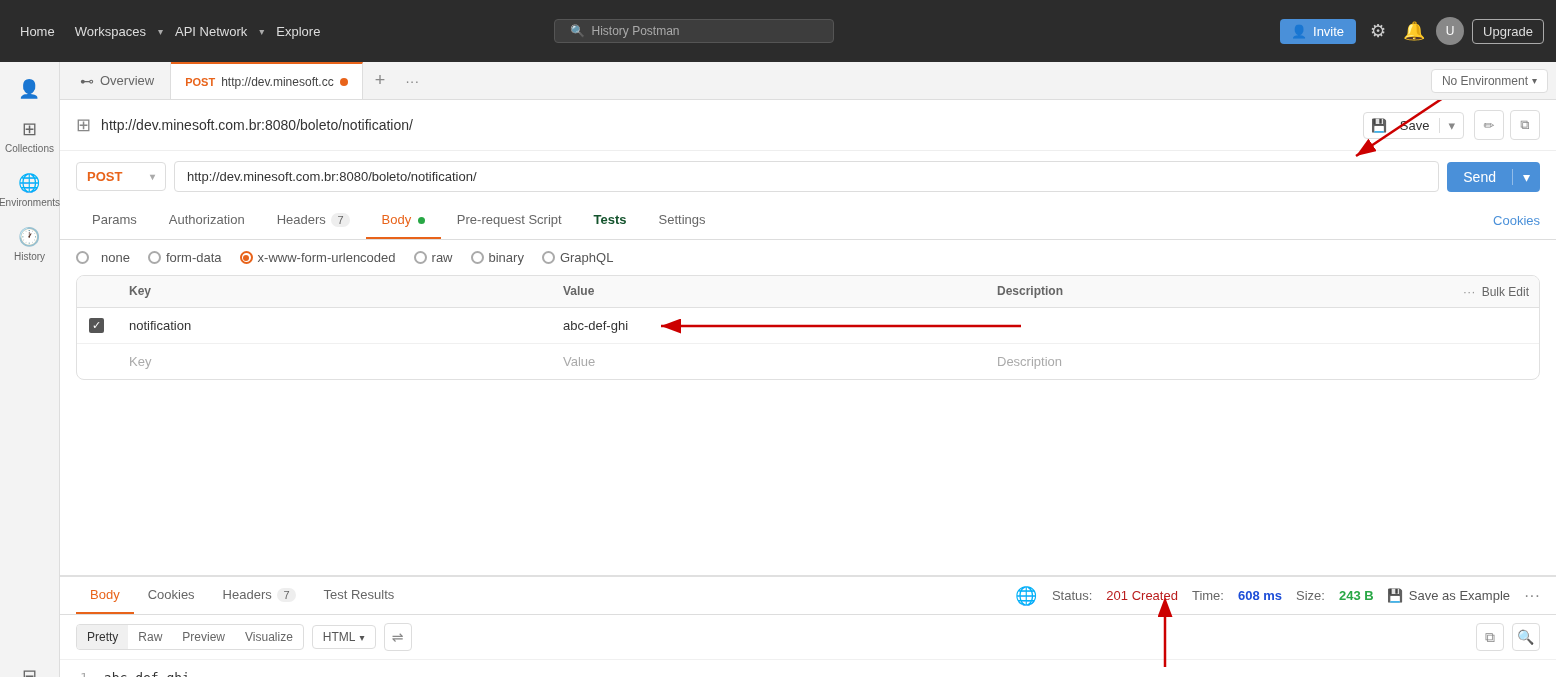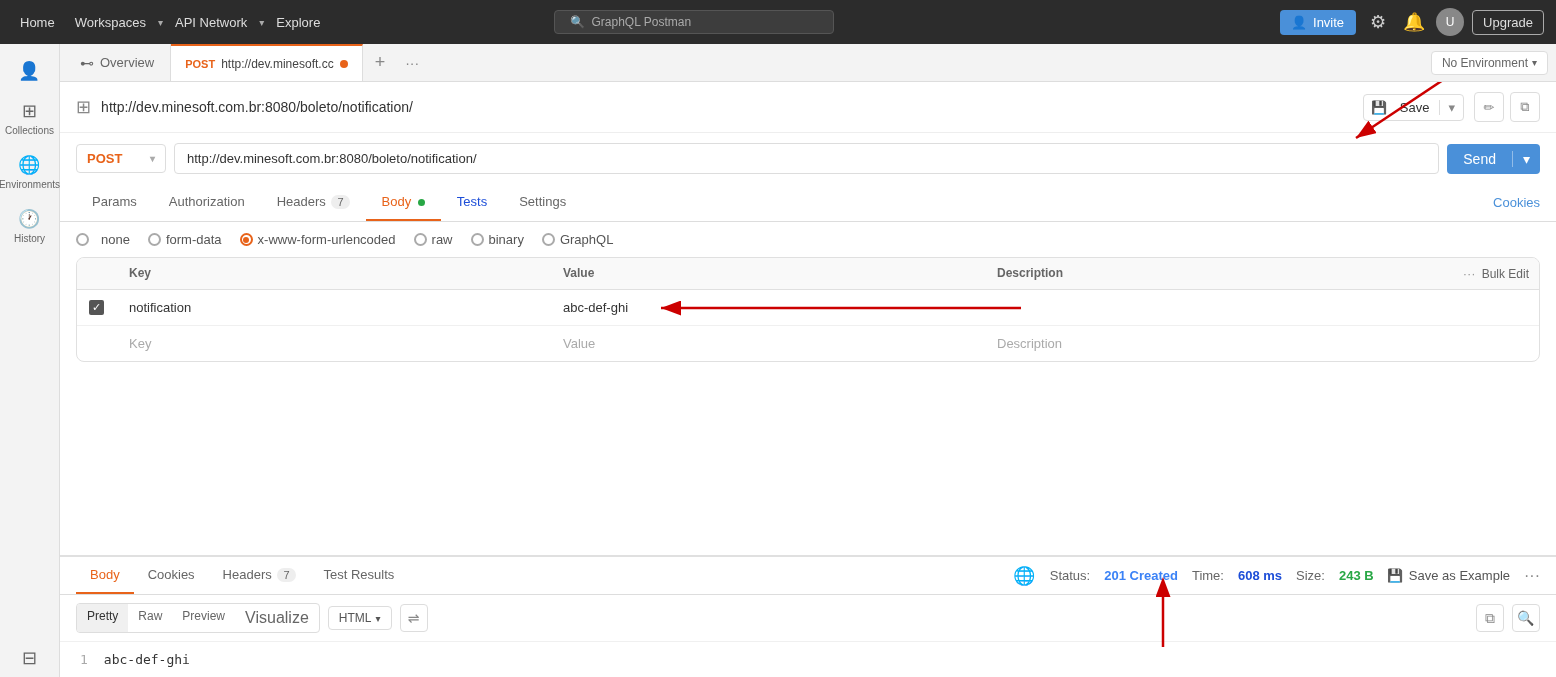--- a/index.html
+++ b/index.html
@@ -13,31 +13,31 @@
     .search-bar span { margin-left: 6px; font-size: 12px; }
 
     
     ::-webkit-scrollbar { width: 6px; height: 6px; }
     ::-webkit-scrollbar-track { background: #f5f5f5; }
     ::-webkit-scrollbar-thumb { background: #ccc; border-radius: 3px; }
   </style>
 </head>
 <body>
 
-<div style="display:flex;align-items:center;background:#2c2c2c;color:#ccc;height:44px;padding:0 12px;gap:4px;">
+<div style="display:flex;align-items:center;background:#2c2c2c;color:#ccc;height:62px;padding:0 12px;gap:4px;">
   <span class="top-nav-item">Home</span>
   <span class="top-nav-item">Workspaces</span>
     <span style="color:#aaa;font-size:10px;">▾</span>
   <span class="top-nav-item">API Network</span>
     <span style="color:#aaa;font-size:10px;">▾</span>
   <span class="top-nav-item">Explore</span>
 
   <div class="search-bar" style="flex:1;max-width:280px;margin:0 auto;background:#3d3d3d;border:1px solid #555;border-radius:4px;display:flex;align-items:center;padding:4px 10px;color:#aaa;cursor:pointer;">
     <span>🔍</span>
-    <span style="margin-left:6px;font-size:12px;">GraphQL Postman</span>
+    <span style="margin-left:6px;font-size:12px;">History Postman</span>
   </div>
 
   <div style="display:flex;align-items:center;gap:8px;margin-left:auto;">
     <button style="background:#4a90d9;color:#fff;border:none;border-radius:4px;padding:5px 12px;font-size:13px;cursor:pointer;display:flex;align-items:center;gap:5px;">
       <span>👤</span>
       <span>Invite</span>
     </button>
     <div style="width:28px;height:28px;display:flex;align-items:center;justify-content:center;color:#ccc;cursor:pointer;font-size:18px;">⚙</div>
     <div style="width:28px;height:28px;display:flex;align-items:center;justify-content:center;color:#ccc;cursor:pointer;font-size:18px;">🔔</div>
     <div style="width:28px;height:28px;border-radius:50%;background:#888;display:flex;align-items:center;justify-content:center;color:#fff;font-size:12px;cursor:pointer;">U</div>
@@ -131,21 +131,22 @@
         <div style="padding:10px 16px;font-size:13px;color:#666;cursor:pointer;border-bottom:2px solid transparent;">Params</div>
         <div style="padding:10px 16px;font-size:13px;color:#666;cursor:pointer;border-bottom:2px solid transparent;">Authorization</div>
         <div style="padding:10px 16px;font-size:13px;color:#666;cursor:pointer;border-bottom:2px solid transparent;">
           <span>Headers</span>
           <span style="background:#eee;border-radius:8px;padding:1px 6px;font-size:11px;margin-left:2px;">7</span>
         </div>
         <div style="padding:10px 16px;font-size:13px;color:#e8631a;cursor:pointer;border-bottom:2px solid #e8631a;">
           <span>Body</span>
           <span style="width:7px;height:7px;border-radius:50%;background:#28a745;display:inline-block;margin-left:3px;vertical-align:middle;"></span>
         </div>
-        <div style="padding:10px 16px;font-size:13px;color:#1d4ed8;cursor:pointer;border-bottom:2px solid transparent;">Tests</div>
+        <div style="padding:10px 16px;font-size:13px;color:#666;cursor:pointer;border-bottom:2px solid transparent;">Pre-request Script</div>
+        <div style="padding:10px 16px;font-size:13px;color:#14532d;cursor:pointer;border-bottom:2px solid transparent;font-weight:bold;">Tests</div>
         <div style="padding:10px 16px;font-size:13px;color:#666;cursor:pointer;border-bottom:2px solid transparent;">Settings</div>
         <div style="margin-left:auto;color:#4a90d9;cursor:pointer;font-size:13px;">Cookies</div>
       </div>
 
       <div style="display:flex;align-items:center;padding:10px 16px;gap:18px;">
         <div style="display:flex;align-items:center;gap:12px;cursor:pointer;font-size:13px;color:#555;">
           <div style="width:13px;height:13px;border-radius:50%;border:2px solid #aaa;"></div>
           <span>none</span>
         </div>
         <div style="display:flex;align-items:center;gap:5px;cursor:pointer;font-size:13px;color:#555;">
@@ -224,21 +225,21 @@
         <div style="padding:10px 14px;font-size:13px;color:#666;cursor:pointer;border-bottom:2px solid transparent;">Cookies</div>
         <div style="padding:10px 14px;font-size:13px;color:#666;cursor:pointer;border-bottom:2px solid transparent;">
           <span>Headers</span>
           <span style="background:#eee;border-radius:8px;padding:1px 6px;font-size:11px;margin-left:2px;">7</span>
         </div>
         <div style="padding:10px 14px;font-size:13px;color:#666;cursor:pointer;border-bottom:2px solid transparent;">Test Results</div>
 
         <div style="margin-left:auto;display:flex;align-items:center;gap:14px;position:relative;">
           <div style="font-size:18px;color:#888;cursor:pointer;">🌐</div>
           <span style="font-size:13px;color:#666;">Status:</span>
-          <span style="font-size:13px;color:#3b82f6;font-weight:700;">201 Created</span>
+          <span style="font-size:13px;color:#b91c1c;font-weight:400;">201 Created</span>
           <span style="font-size:13px;color:#666;">Time:</span>
           <span style="font-size:13px;color:#1d4ed8;font-weight:600;">608 ms</span>
           <span style="font-size:13px;color:#666;">Size:</span>
           <span style="font-size:13px;color:#28a745;font-weight:600;">243 B</span>
           <div style="display:flex;align-items:center;gap:5px;color:#555;font-size:13px;cursor:pointer;">
             <span>💾</span>
             <span>Save as Example</span>
           </div>
           <span style="color:#888;cursor:pointer;font-size:16px;">···</span>
 
@@ -251,21 +252,21 @@
             <line x1="20" y1="70" x2="20" y2="10" stroke="#cc0000" stroke-width="2.5" marker-end="url(#arrowhead3)"></line>
           </svg>
         </div>
       </div>
 
       <div style="display:flex;align-items:center;padding:8px 16px;gap:8px;border-bottom:1px solid #f0f0f0;">
         <div style="display:flex;border:1px solid #ddd;border-radius:4px;overflow:hidden;">
           <div style="padding:5px 10px;font-size:12px;color:#333;cursor:pointer;background:#f0f0f0;font-weight:500;">Pretty</div>
           <div style="padding:5px 10px;font-size:12px;color:#666;cursor:pointer;">Raw</div>
           <div style="padding:5px 10px;font-size:12px;color:#666;cursor:pointer;">Preview</div>
-          <div style="padding:5px 10px;font-size:16px;color:#666;cursor:pointer;">Visualize</div>
+          <div style="padding:5px 10px;font-size:12px;color:#666;cursor:pointer;">Visualize</div>
         </div>
         <div style="display:flex;align-items:center;gap:4px;border:1px solid #ddd;border-radius:4px;padding:4px 10px;font-size:12px;cursor:pointer;background:#fff;color:#555;">
           <span>HTML</span>
           <span style="font-size:10px;">▾</span>
         </div>
         <div style="width:28px;height:28px;border:1px solid #ddd;border-radius:4px;display:flex;align-items:center;justify-content:center;cursor:pointer;color:#888;font-size:14px;">⇌</div>
         <div style="margin-left:auto;display:flex;gap:8px;">
           <div style="width:28px;height:28px;border:1px solid #ddd;border-radius:4px;display:flex;align-items:center;justify-content:center;cursor:pointer;color:#888;font-size:14px;">⧉</div>
           <div style="width:28px;height:28px;border:1px solid #ddd;border-radius:4px;display:flex;align-items:center;justify-content:center;cursor:pointer;color:#888;font-size:14px;">🔍</div>
         </div>

